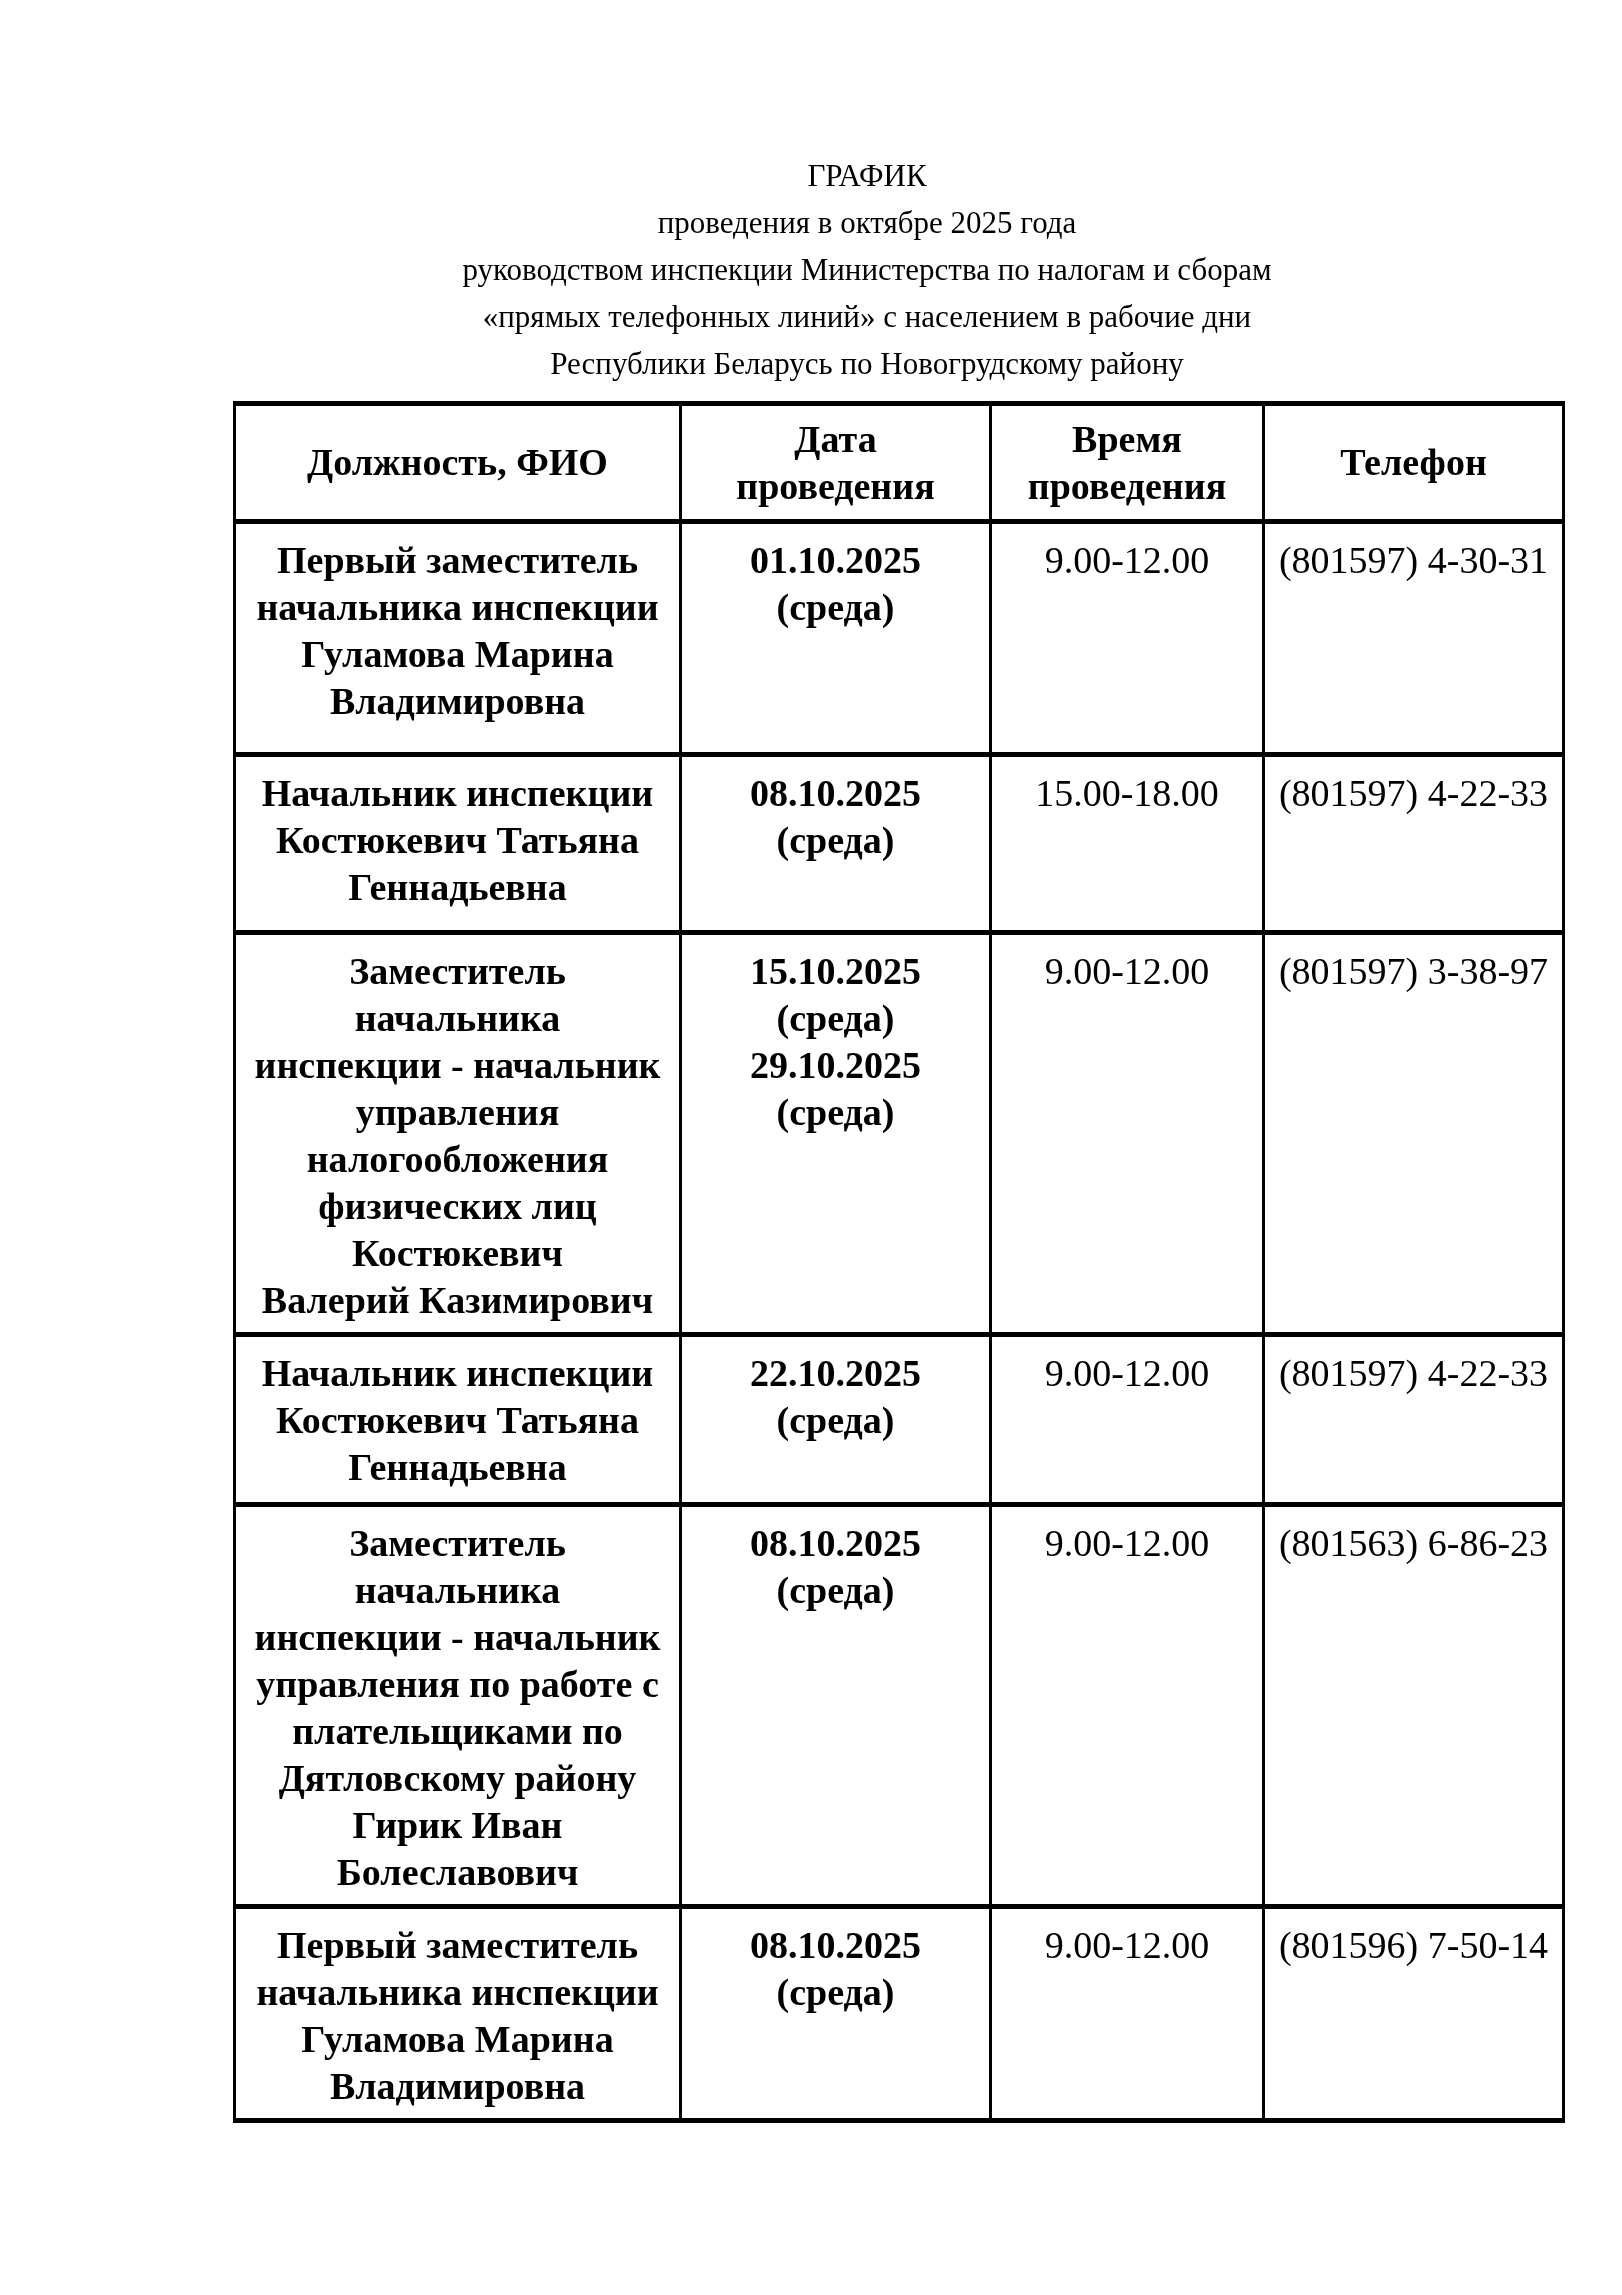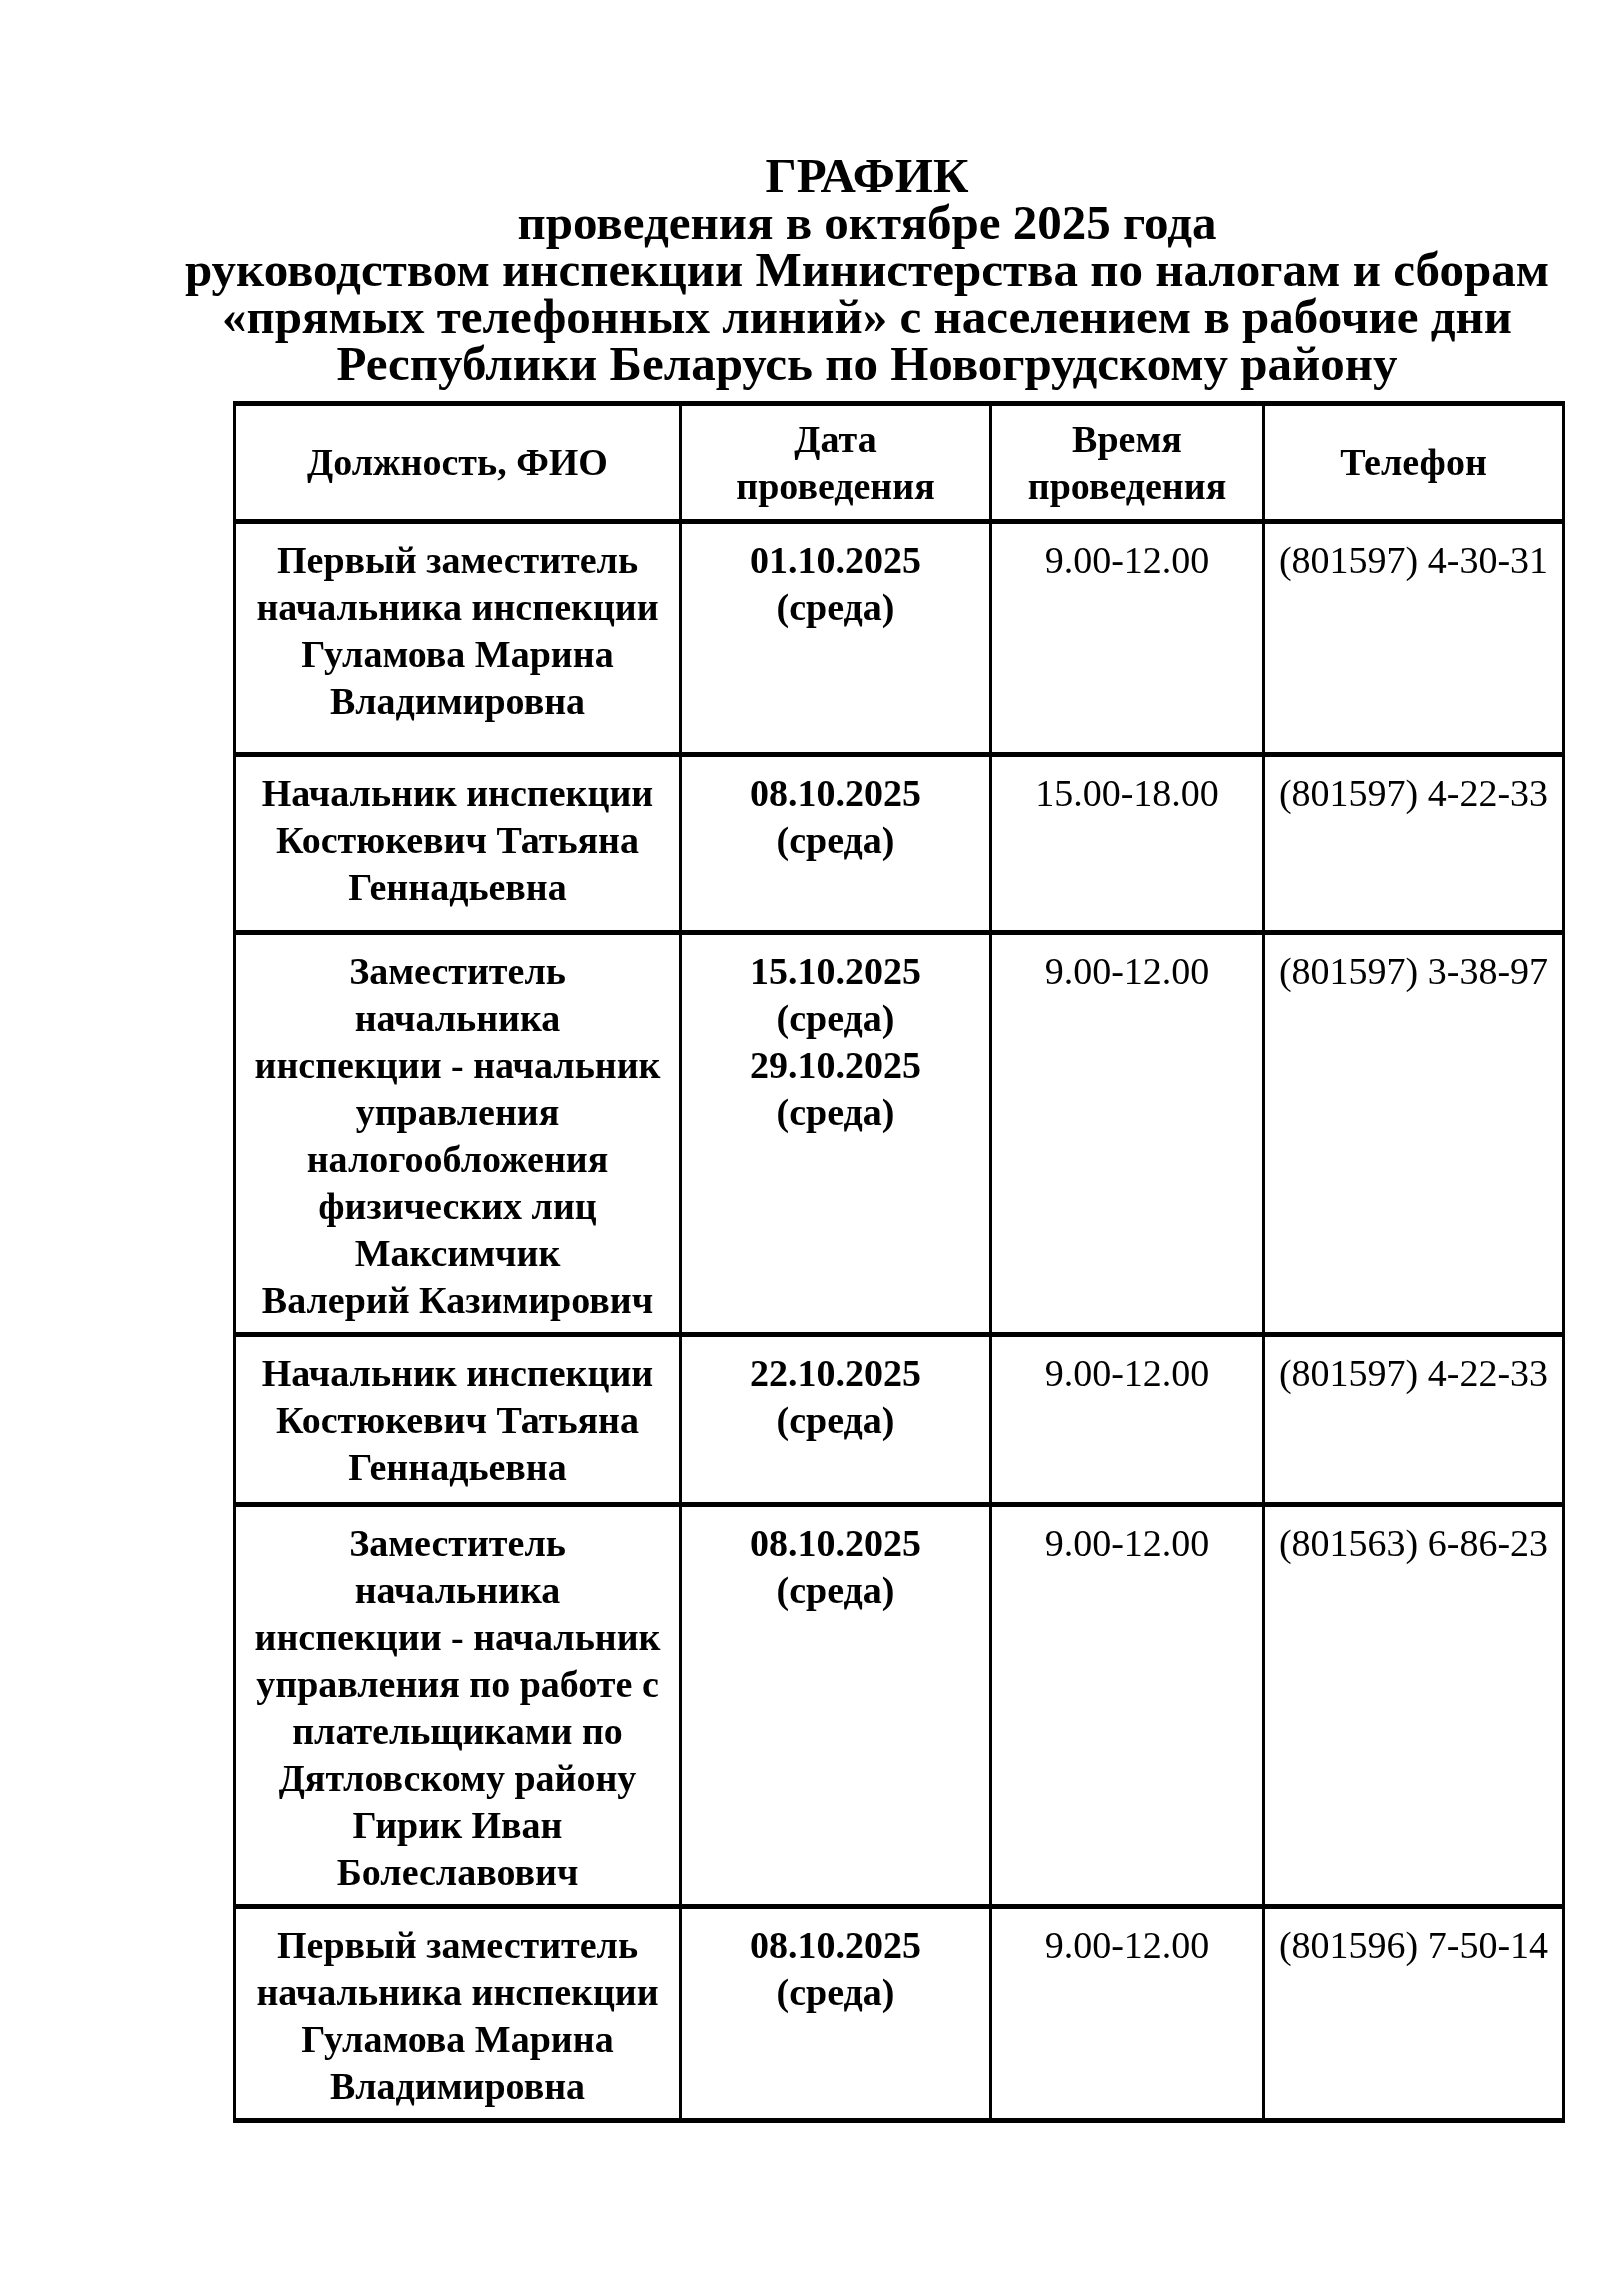--- a/index.html
+++ b/index.html
@@ -14,23 +14,23 @@
     background: #ffffff;
     color: #000000;
     font-family: "Liberation Serif", "DejaVu Serif", serif;
     overflow: hidden;
   }
   .title-block {
     padding-top: 152px;
     margin-left: 183px;
     margin-right: 72px;
     text-align: center;
-    font-size: 49px;
+    font-size: 31px;
     line-height: 47px;
-    font-weight: bold;
+    font-weight: normal;
   }
   .title-line {
     display: block;
     white-space: pre-line;
   }
   table.schedule {
     border-collapse: collapse;
     table-layout: fixed;
     margin-left: 233px;
     margin-top: 14.4px;
@@ -155,21 +155,21 @@
           <span class="phone-text">(801597) 4-22-33</span>
         </td>
       </tr>
       <tr class="row-3">
         <td class="cell-pos">
           <span class="pos-text">Заместитель начальника
 инспекции - начальник
 управления
 налогообложения
 физических лиц</span>
-          <span class="name-text">Максимчик
+          <span class="name-text">Костюкевич
 Валерий Казимирович</span>
         </td>
         <td class="cell-date">
           <span class="date-text">15.10.2025
 (среда)
 29.10.2025
 (среда)</span>
         </td>
         <td class="cell-time">
           <span class="time-text">9.00-12.00</span>

